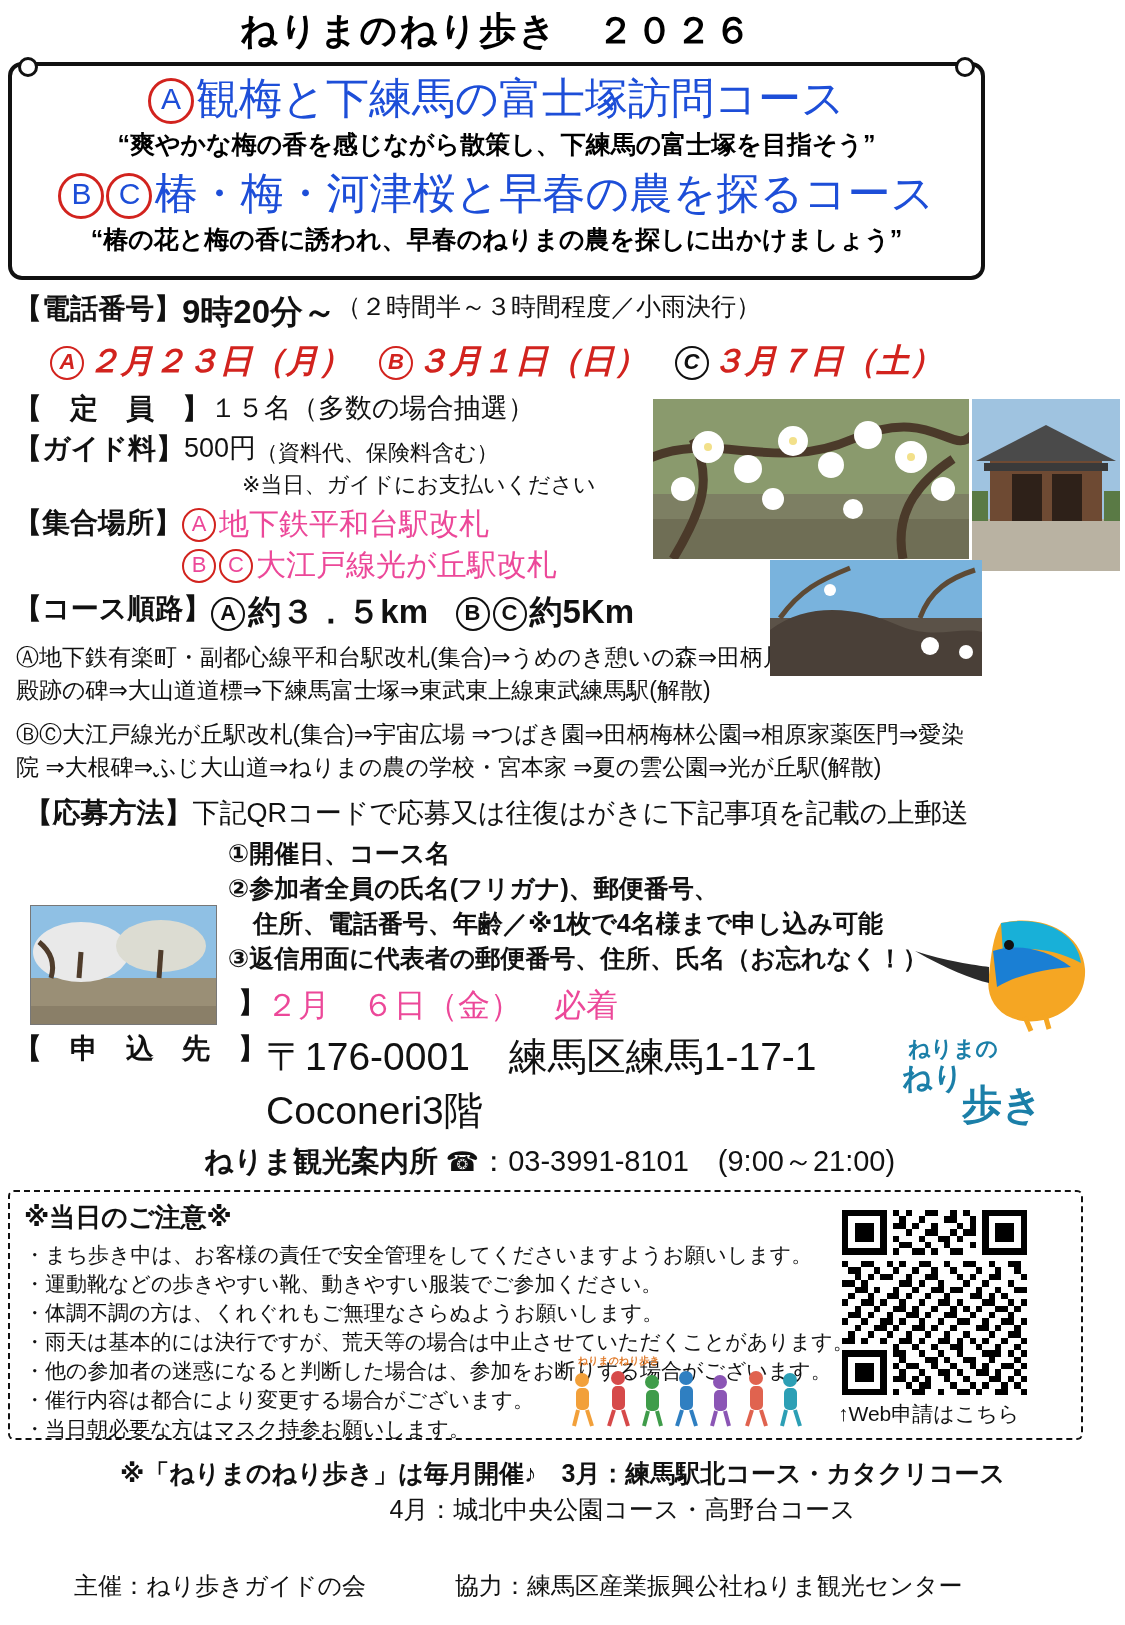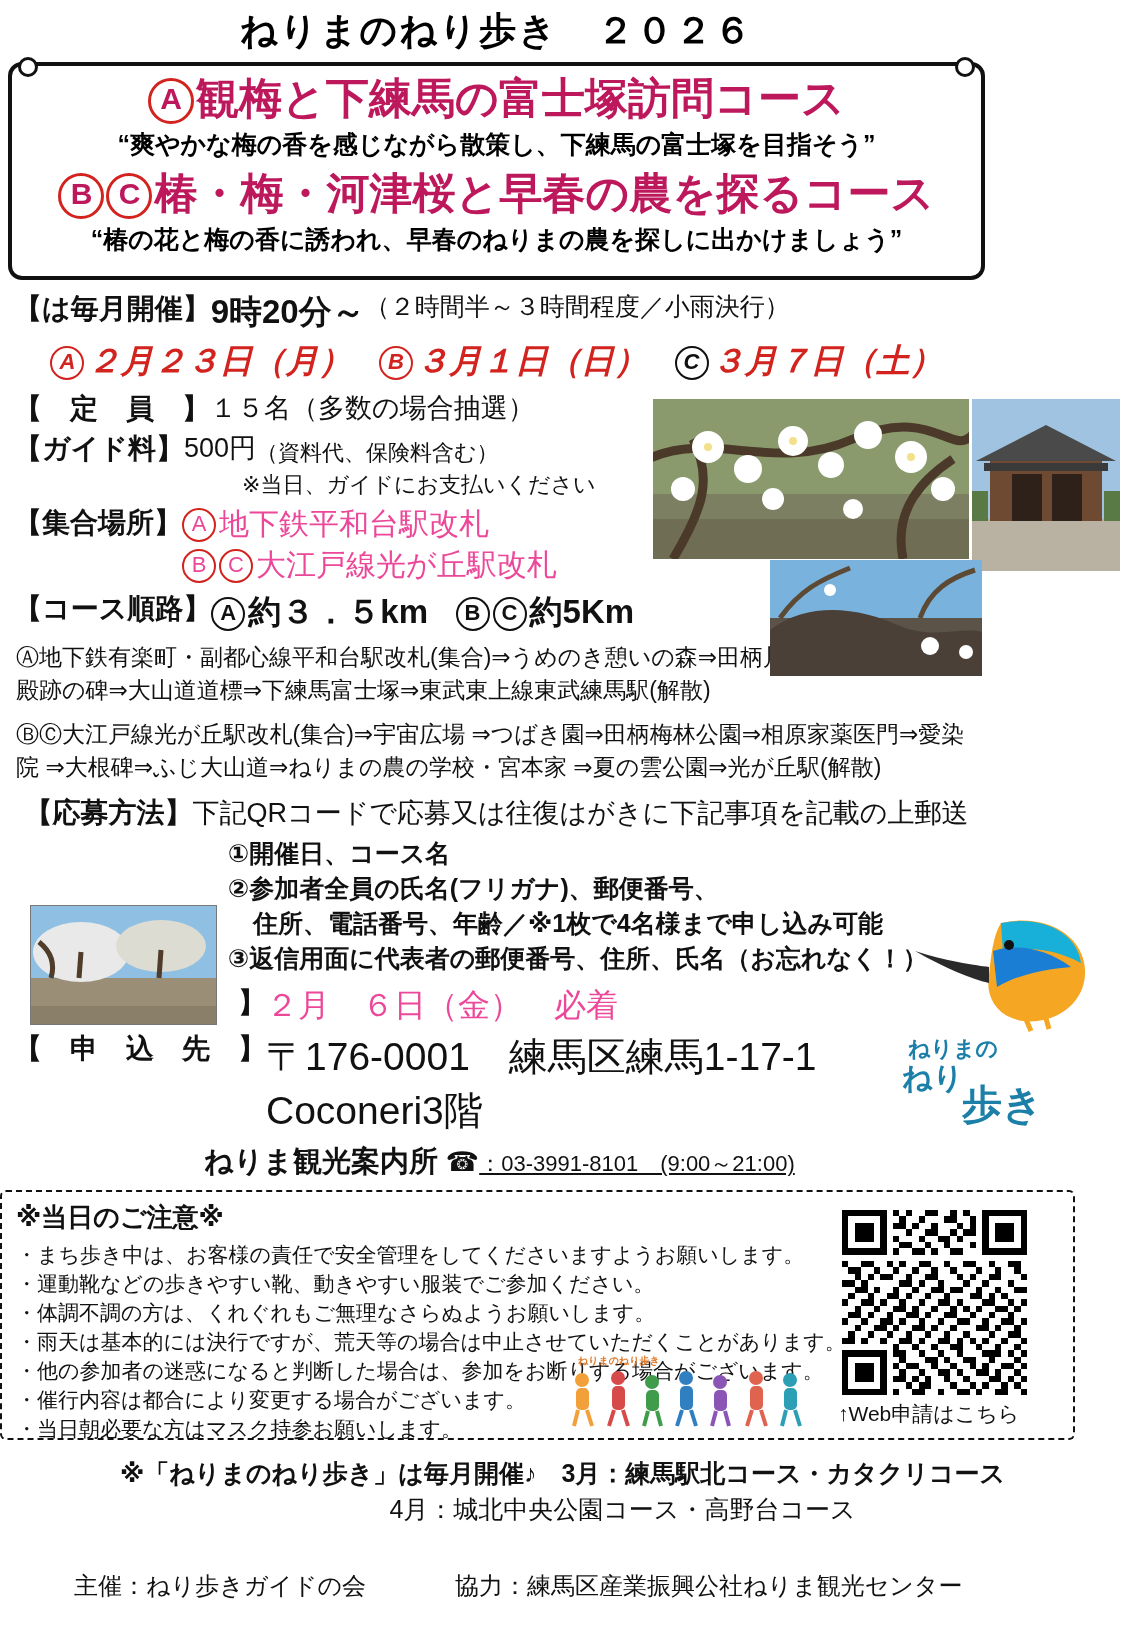--- a/index.html
+++ b/index.html
@@ -33,22 +33,22 @@
     background:#fff;
   }
   .course-box:before,.course-box:after{
     content:"";position:absolute;width:14px;height:14px;border:3px solid #111;border-radius:50%;
     top:-9px;background:#fff;
   }
   .course-box:before{left:6px;}
   .course-box:after{right:6px;}
   .course-line{
     text-align:center;
-    color:#be185d;
-    font-weight:bold;
+    color:#1d4ed8;
+    font-weight:normal;
     font-size:43px;
     line-height:1.12;
     white-space:nowrap;
   }
   .course-line .circ{
     display:inline-block;
     border:3px solid #d2231e;
     border-radius:50%;
     width:40px;height:40px;
     line-height:36px;
@@ -100,21 +100,21 @@
   
   .route{font-size:23px;line-height:1.45;margin:6px 6px 0 16px;}
   .route p{margin:0 0 10px 0;}
 
   
   .apply-head{display:flex;align-items:baseline;margin:8px 14px 4px 14px;justify-content:center;}
   .apply-list{margin:2px 0 0 228px;font-size:25px;font-weight:bold;line-height:1.4;}
 
   
   .notes{
-    position:absolute;left:0;top:1190px;width:1075px;height:250px;
+    position:absolute;left:8px;top:1190px;width:1075px;height:250px;
     border:2px dashed #111;border-radius:6px;
     padding:8px 14px;
     box-sizing:border-box;
   }
   .notes h3{margin:0 0 6px 0;font-size:26px;font-weight:bold;}
   .notes li{font-size:21px;line-height:1.38;list-style:none;}
   .notes ul{margin:0;padding:0;}
 
   
   .qr{position:absolute;left:842px;top:1210px;width:185px;height:185px;}
@@ -145,21 +145,21 @@
     <div class="course-sub">“爽やかな梅の香を感じながら散策し、下練馬の富士塚を目指そう”</div>
     <div class="course-line">
       <span class="circ">B</span><span class="circ">C</span><span>椿・梅・河津桜と早春の農を探るコース</span>
     </div>
     <div class="course-sub">“椿の花と梅の香に誘われ、早春のねりまの農を探しに出かけましょう”</div>
   </div>
 
   <div class="info">
 
     <div class="row">
-      <span class="lbl">【は毎月開催】</span>
+      <span class="lbl">【電話番号】</span>
       <span class="big">9時20分～</span>
       <span class="val" style="font-size:25px;">（２時間半～３時間程度／小雨決行）</span>
     </div>
 
     <div class="dates">
       <span class="ocirc">A</span><span>２月２３日（月）</span>
       &nbsp;&nbsp;<span class="ocirc">B</span><span>３月１日（日）</span>
       &nbsp;&nbsp;<span class="ocirc k">C</span><span>３月７日（土）</span>
     </div>
 
@@ -216,21 +216,21 @@
     <div class="row">
       <span class="lbl">【　締　切　日　】</span>
       <span class="redb" style="font-size:32px;">２月　６日（金）　必着</span>
     </div>
     <div class="row">
       <span class="lbl">【　申　込　先　】</span>
       <span style="font-size:39px;font-weight:normal;">〒176-0001　練馬区練馬1-17-1　Coconeri3階</span>
     </div>
     <div style="margin-left:190px;margin-top:4px;">
       <span style="font-size:29px;font-weight:bold;">ねりま観光案内所</span>
-      <span style="font-size:27px;">☎</span><span style="font-size:22px;text-decoration:underline;">：03-3991-8101　(9:00～21:00)</span>
+      <span style="font-size:27px;">☎</span><span style="font-size:29px;">：03-3991-8101　(9:00～21:00)</span>
     </div>
   </div>
 
   <div class="photo ph1">
     <svg width="316" height="160" viewBox="0 0 316 160">
       <rect width="316" height="160" fill="#8a9a6d"></rect>
       <rect y="95" width="316" height="65" fill="#7d7f63"></rect>
       <rect y="120" width="316" height="40" fill="#6f6e55"></rect>
       <g stroke="#4b3a2a" stroke-width="9" fill="none">
         <path d="M-5 60 C60 30, 120 75, 200 40 S300 60, 320 35"></path>

